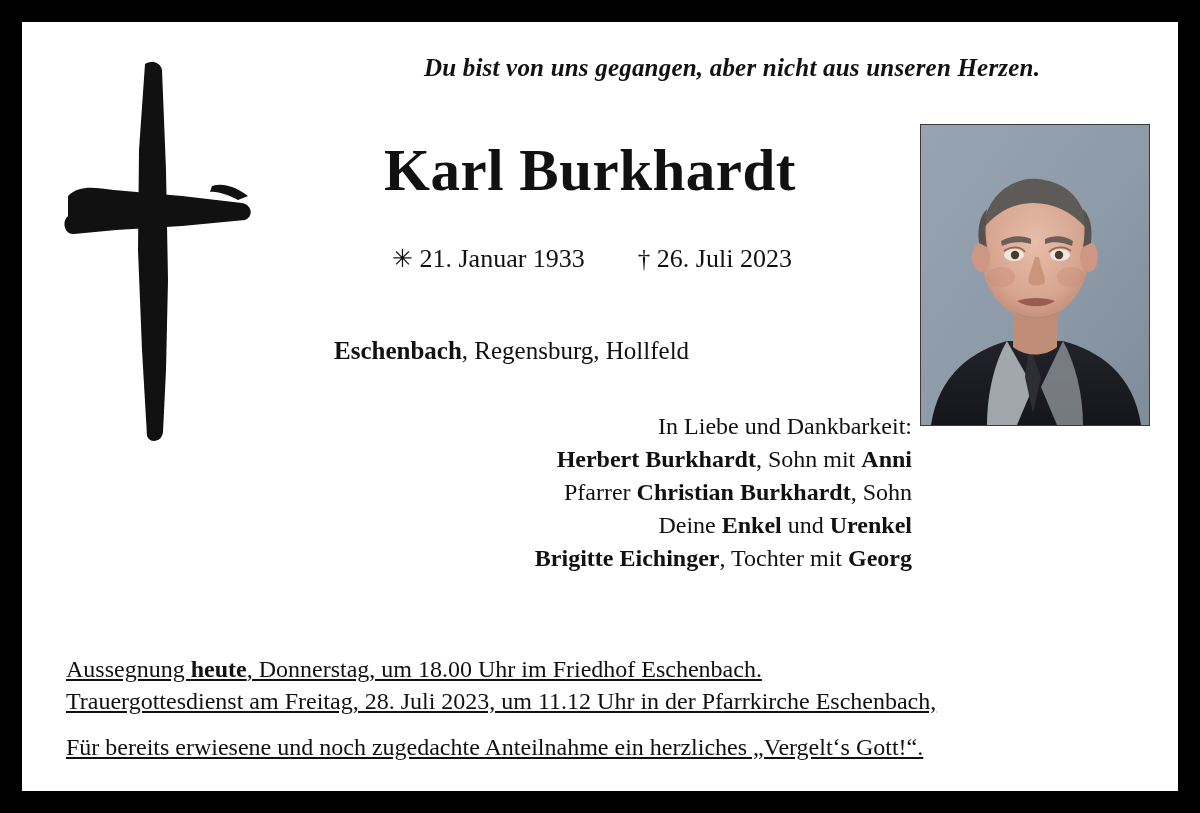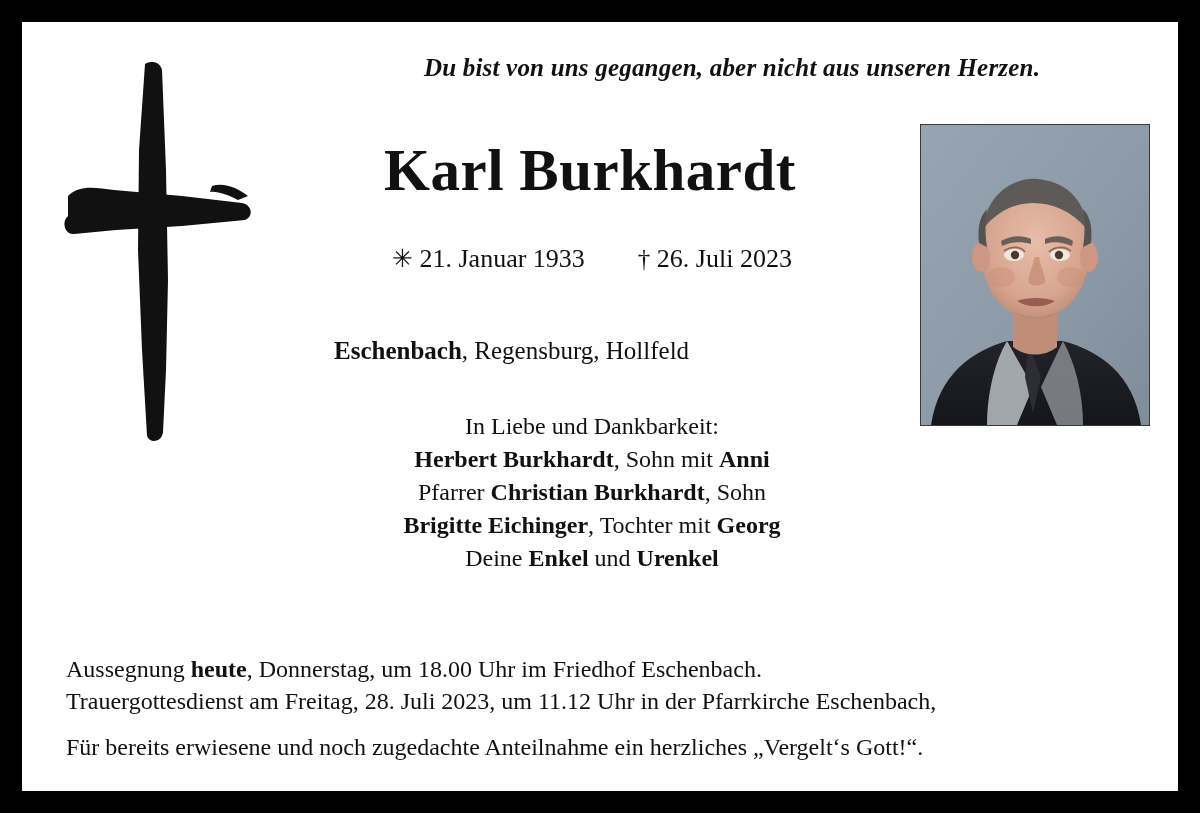--- a/index.html
+++ b/index.html
@@ -103,35 +103,36 @@
     font-size: 25px;
     margin-left: 40px;
   }
   .places b { font-weight: bold; }
 
   .family {
     position: absolute;
     left: 250px;
     top: 388px;
     width: 640px;
-    text-align: center;
+    text-align: right;
     font-size: 24px;
     line-height: 1.38;
   }
   .family .line { white-space: nowrap; }
   .family b { font-weight: bold; }
 
   
   .notice {
     position: absolute;
     left: 44px;
     top: 632px;
     width: 1110px;
     font-size: 24px;
     line-height: 1.33;
+    text-decoration: underline;
   }
   .notice p {
     margin: 0 0 0 0;
   }
   .notice .para-gap { height: 14px; }
   .notice b { font-weight: bold; }
 </style>
 </head>
 <body>
 
@@ -228,24 +229,24 @@
 
     <div class="family">
       <div class="line">In Liebe und Dankbarkeit:</div>
       <div class="line">
         <span></span><b>Herbert Burkhardt</b><span>, Sohn mit </span><b>Anni</b>
       </div>
       <div class="line">
         <span>Pfarrer </span><b>Christian Burkhardt</b><span>, Sohn</span><b></b>
       </div>
       <div class="line">
+        <span>Deine </span><b>Enkel</b><span> und </span><b>Urenkel</b>
+      </div>
+      <div class="line">
         <span></span><b>Brigitte Eichinger</b><span>, Tochter mit </span><b>Georg</b>
-      </div>
-      <div class="line">
-        <span>Deine </span><b>Enkel</b><span> und </span><b>Urenkel</b>
       </div>
     </div>
 
     <div class="notice">
       <p><span>Aussegnung </span><b>heute</b><span>, Donnerstag, um 18.00 Uhr im Friedhof Eschenbach.</span></p>
       <p>Trauergottesdienst am Freitag, 28. Juli 2023, um 11.12 Uhr in der Pfarrkirche Eschenbach,</p>
       <div class="para-gap"></div>
       <p>Für bereits erwiesene und noch zugedachte Anteilnahme ein herzliches „Vergelt‘s Gott!“.</p>
     </div>
 

